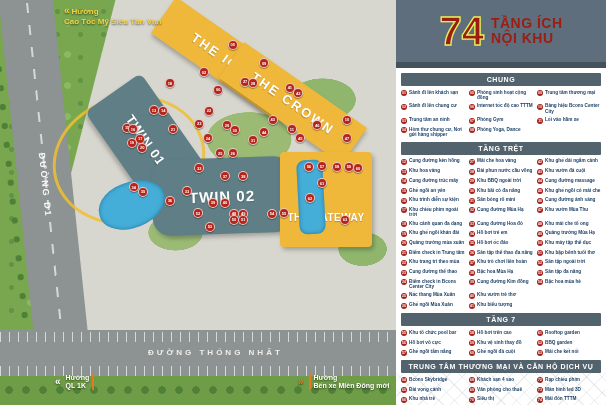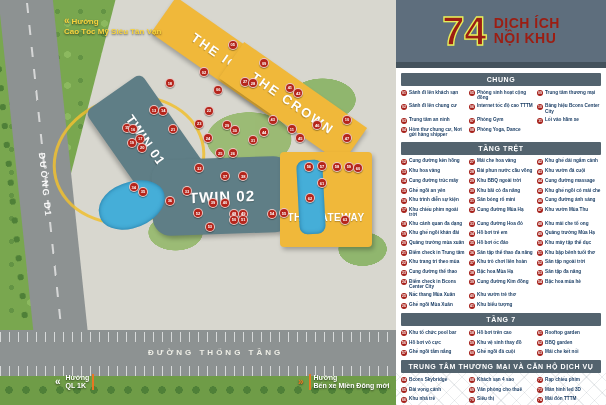--- a/index.html
+++ b/index.html
@@ -62,21 +62,21 @@
   .podium-ring{position:absolute;left:52px;top:96px;width:148px;height:122px;border-radius:50%;
         border:3px solid rgba(240,192,48,.85);transform:rotate(-14deg);}
   .pool{position:absolute;background:#45aed8;box-shadow:inset 0 0 4px rgba(0,60,100,.5);}
   .pool-gateway{left:298px;top:160px;width:26px;height:74px;border-radius:8px;transform:rotate(-3deg);}
   .pool-twin1{left:98px;top:182px;width:68px;height:46px;border-radius:55% 45% 60% 45%;transform:rotate(-14deg);}
 
   
   .dir{position:absolute;color:#fff;font-size:7px;font-weight:bold;line-height:1.2;z-index:4;
        text-shadow:0 1px 2px rgba(0,0,0,.6);}
   .dir .arrow{font-size:10px;margin-right:2px;}
-  .dir-top{left:64px;top:15px;color:#f7d33e;font-size:8px;}
+  .dir-top{left:64px;top:5px;color:#f7d33e;font-size:8px;}
   .dir-bl{left:55px;top:374px;display:flex;gap:3px;align-items:center;}
   .dir-bl .bar{width:2px;height:16px;background:#e87722;}
   .dir-br{left:298px;top:374px;display:flex;gap:3px;align-items:center;}
   .dir-br .arrow{color:#e87722;}
   .dir-br .bar{width:2px;height:16px;background:#e87722;}
 
   
   .marker{position:absolute;width:8px;height:8px;margin:0;border-radius:50%;background:#b5251b;
         border:1px solid rgba(255,255,255,.75);color:#fff;font-size:4px;font-weight:bold;
         display:flex;align-items:center;justify-content:center;transform:translate(-50%,-50%);
@@ -110,21 +110,21 @@
 <div class="screen">
 
   <div class="map">
     <div class="site"></div>
 
     <div class="road-left">
       <span class="rl-label">ĐƯỜNG D1</span>
     </div>
 
     <div class="road-bottom"></div>
-    <span class="rb-label" style="position:absolute;left:148px;top:348px;z-index:3;">ĐƯỜNG THỐNG TẦNG</span>
+    <span class="rb-label" style="position:absolute;left:148px;top:348px;z-index:3;">ĐƯỜNG THỐNG NHẤT</span>
     <div class="trees-bottom"></div>
 
     <div class="podium-ring"></div>
 
     <div class="building b-yellow b-icon">
       <span class="b-label">THE ICON</span>
     </div>
     <div class="building b-yellow b-crown">
       <span class="b-label">THE CROWN</span>
     </div>
@@ -222,21 +222,21 @@
         <div class="marker" style="left: 78.3%; top: 48.9%;">62</div>
         <div class="marker" style="left: 87.1%; top: 54.3%;">63</div>
         <div class="marker" style="left: 73.7%; top: 31.9%;">11</div>
       </div>
   </div>
 
   <div class="panel">
     <div class="panel-header">
       <span class="big-number">74</span>
       <span class="header-title">
-        <span>DỊCH ÍCH</span>
+        <span>TẦNG ÍCH</span>
         <span>NỘI KHU</span>
       </span>
     </div>
     <div class="panel-divider"></div>
     <div class="panel-body" id="legend-sections">
       <div class="sec-bar">CHUNG</div>
         <div class="sec-grid" style="grid-template-rows: repeat(4, auto);">
           <div class="item">
             <span class="badge">01</span>
             <span class="ilabel">Sảnh đi lên khách sạn</span>

